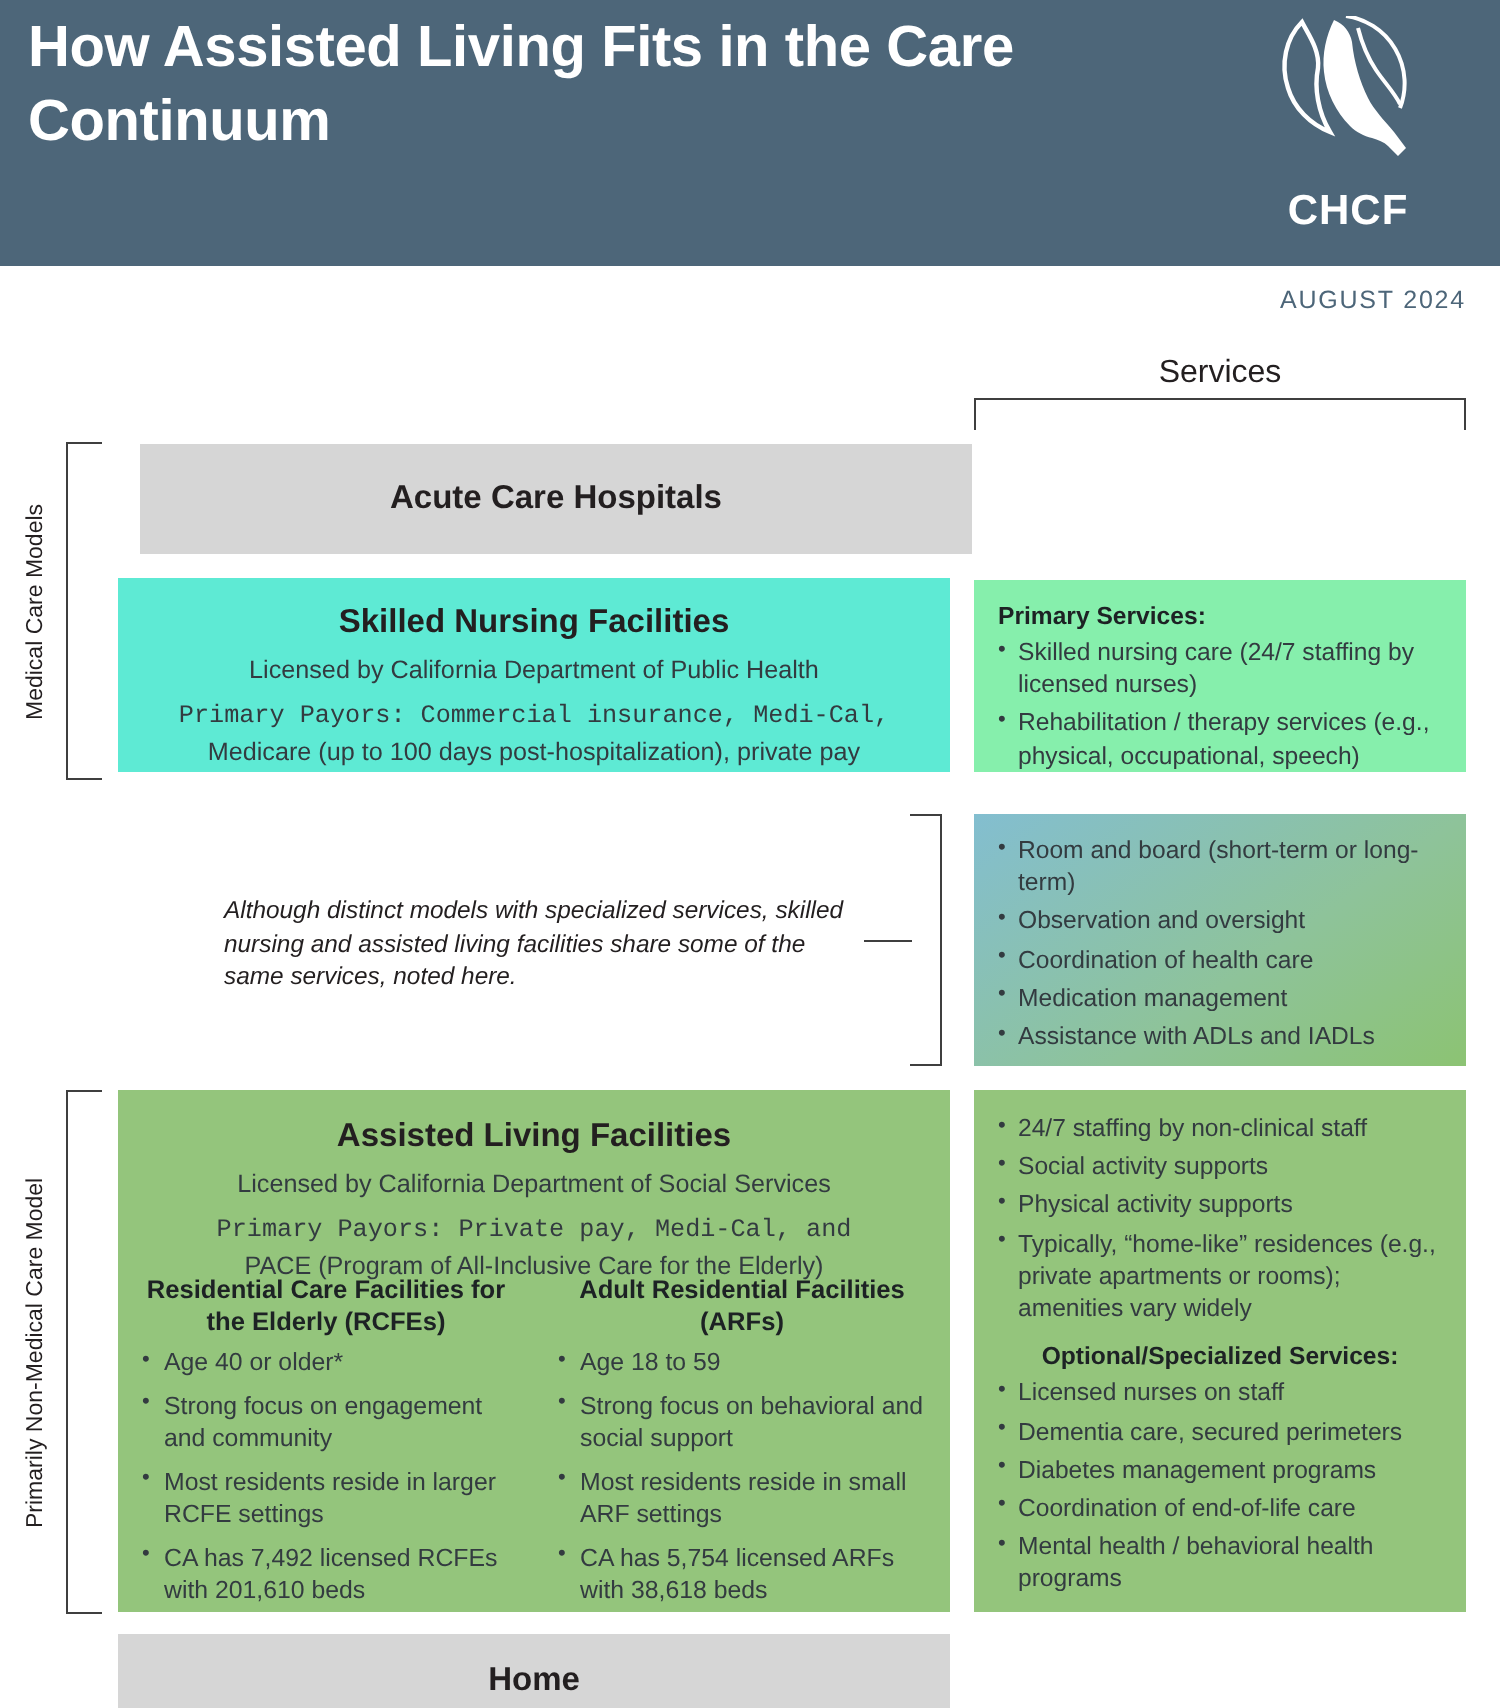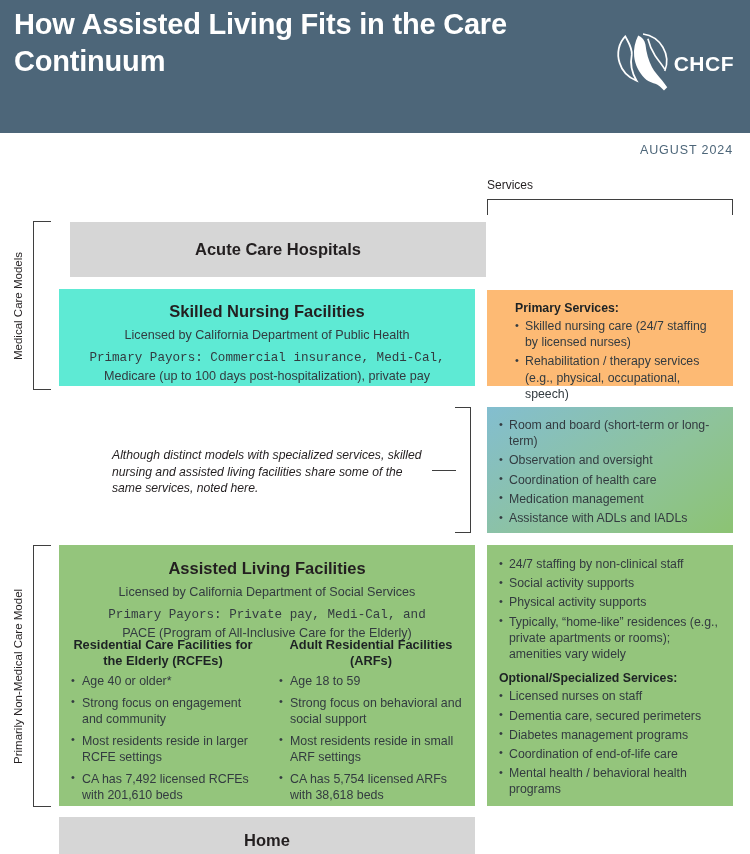--- a/index.html
+++ b/index.html
@@ -18,39 +18,39 @@
   }
   .header-title {
     position: absolute; left: 14px; top: 6px; width: 520px;
     color: #ffffff;
     font-size: 29px; font-weight: bold; line-height: 1.26;
     letter-spacing: -0.2px;
   }
   .logo {
     position: absolute; right: 16px; top: 8px;
     width: 120px; height: 110px;
-    display: flex; flex-direction: row;
-    align-items: center; justify-content: flex-start;
+    display: flex; flex-direction: column;
+    align-items: center; justify-content: space-between;
   }
   .logo-mark { width: 74px; height: 72px; }
   .logo-text {
     color: #ffffff; font-size: 21px; font-weight: bold;
     letter-spacing: 0.5px; margin-top: 1px;
   }
 
   
   .date {
     position: absolute; right: 17px; top: 143px;
     color: #4d6679; font-size: 12.5px; letter-spacing: 0.9px;
   }
 
   
   .services-label {
     position: absolute; left: 487px; top: 178px; width: 246px;
-    font-size: 12px; color: #231f20;
+    text-align: center; font-size: 16px; color: #231f20;
   }
   .services-bracket {
     position: absolute; left: 487px; top: 199px; width: 246px; height: 16px;
     border-top: 1.4px solid #3f3f3f;
     border-left: 1.4px solid #3f3f3f;
     border-right: 1.4px solid #3f3f3f;
   }
 
   
   .side-bracket {
@@ -99,36 +99,36 @@
   }
   .box-sub {
     font-size: 12.6px; color: #333b40; line-height: 1.38;
     margin-top: 6px;
   }
   .box-sub.tight { margin-top: 6px; font-family: Liberation Mono, monospace; }
 
   
   .box-primary-services {
     left: 487px; top: 290px; width: 246px; height: 96px;
-    background: #fdba74; padding: 11px 12px 0 28px;
+    background: #86efac; padding: 11px 12px 0 12px;
   }
   .box-shared {
     left: 487px; top: 407px; width: 246px; height: 126px;
     background: linear-gradient(145deg, #83bed0 0%, #8ec39a 58%, #8cc373 100%);
     padding: 10px 12px 0 12px;
   }
   .box-alf-services {
     left: 487px; top: 545px; width: 246px; height: 261px;
     background: #94c57c; padding: 11px 12px 0 12px;
   }
   .svc-head {
     font-size: 12.3px; font-weight: bold; color: #1d2224;
     margin-bottom: 3px;
   }
-  .svc-head.spaced { margin-top: 9px; }
+  .svc-head.spaced { margin-top: 9px; text-align: center; }
   ul.svc { list-style: none; }
   ul.svc li {
     position: relative; padding-left: 10px;
     font-size: 12.3px; line-height: 1.32; color: #333b40;
     margin-bottom: 3px;
   }
   ul.svc li::before {
     content: "\2022"; position: absolute; left: 0; top: -0.5px;
     font-size: 11px; color: #333b40;
   }

